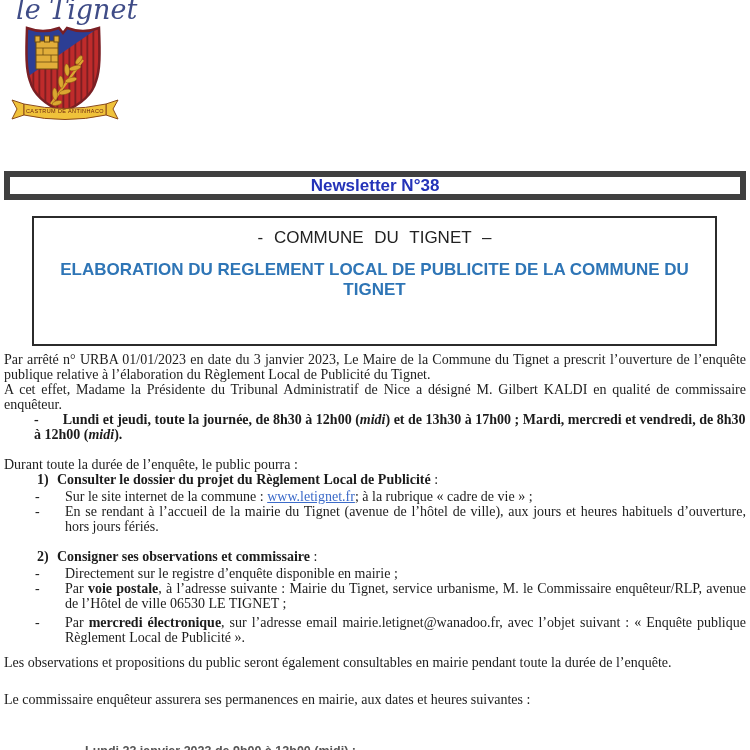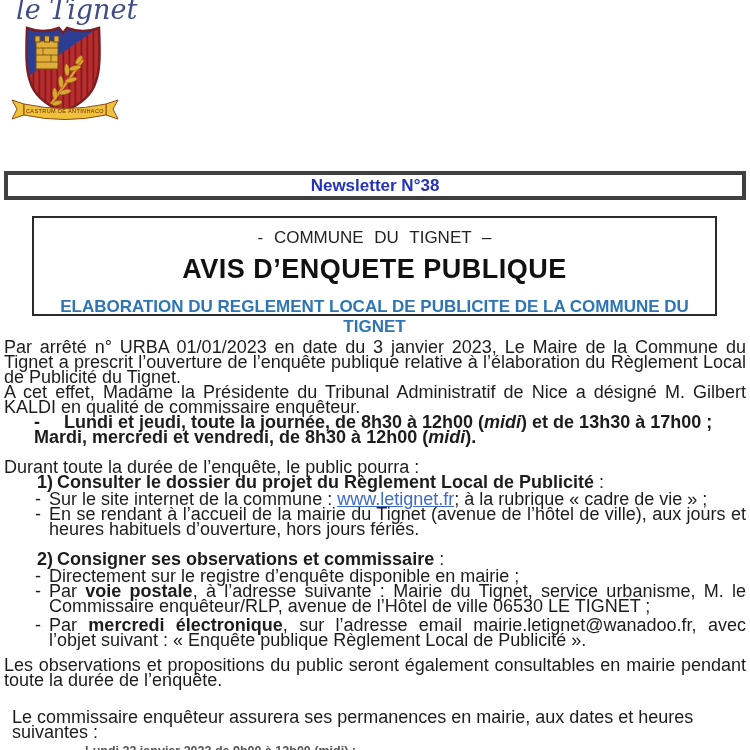--- a/index.html
+++ b/index.html
@@ -18,51 +18,51 @@
     font-size:27px; color:#3f4c87; white-space:nowrap;
   }
   .logo svg { position:absolute; left:0; top:22px; }
 
   
   .dateline { position:absolute; left:463px; top:136px; font-size:13.5px; color:#222; }
 
   
   .newsletter-box {
     position:absolute; left:4px; top:171px; width:742px; height:29px;
-    border:4px solid #404040; display:flex; align-items:center; justify-content:center;
+    border:6px solid #404040; display:flex; align-items:center; justify-content:center;
   }
   .newsletter-box span { font-size:17px; font-weight:bold; color:#2433b8; }
 
   
   .notice-box {
-    position:absolute; left:32px; top:216px; width:685px; height:100px;
+    position:absolute; left:32px; top:216px; width:685px; height:130px;
     border:2px solid #2b2b2b; text-align:center;
   }
   .commune { margin-top:10px; font-size:17px; color:#222; word-spacing:6px; }
   .avis    { margin-top:6px;  font-size:27px; font-weight:bold; color:#111; letter-spacing:0.5px; }
   .subtit  { margin-top:12px;  font-size:17px; font-weight:bold; color:#2e75b6; }
 
   
   .content {
-    position:absolute; left:4px; top:340px; width:742px;
-    font-size:18px; line-height:15px;
+    position:absolute; left:4px; top:352px; width:742px;
+    font-size:14px; line-height:15px;font-family:Liberation Serif, serif;
   }
   .just  { text-align:justify; }
   .sp    { margin-top:15px; }
   .g2    { margin-top:2px; }
   .g3    { margin-top:4px; }
   .sp3   { margin-top:10px; }
-  .sp4   { margin-top:22px;margin-left:8px; }
+  .sp4   { margin-top:22px; }
 
   .hours { padding-left:30px; font-weight:bold; }
   .hours .tab { display:inline-block; width:24px; }
 
   .li { display:flex; padding-left:31px; }
   .li .d { width:14px; flex:none; }
-  .li .t { flex:1; text-align:justify; }
+  .li .t { flex:1; text-align:justify;margin-left:16px; }
 
   .num { display:flex; padding-left:33px; }
   .num .n { width:20px; flex:none; font-weight:bold; }
   .num .t { flex:1; }
 
   .link { color:#3b6ac9; text-decoration:underline; cursor:pointer; }
 
   .clipped {
     position:absolute; left:85px; top:744px; white-space:nowrap;
     font-size:12.5px; font-weight:bold; color:#555;
@@ -127,21 +127,20 @@
     </svg>
   </div>
 
 
   <div class="newsletter-box">
     <span>Newsletter N°38</span>
   </div>
 
   <div class="notice-box">
     <div class="commune">- COMMUNE DU TIGNET –</div>
-    <div class="avis">AVIS D’ENQUETE PUBLIQUE</div>
     <div class="subtit">ELABORATION DU REGLEMENT LOCAL DE PUBLICITE DE LA COMMUNE DU TIGNET</div>
   </div>
 
   <div class="content">
 
     <p class="just">Par arrêté n° URBA 01/01/2023 en date du 3 janvier 2023, Le Maire de la Commune du Tignet a prescrit l’ouverture de l’enquête publique relative à l’élaboration du Règlement Local de Publicité du Tignet.</p>
     <p class="just">A cet effet, Madame la Présidente du Tribunal Administratif de Nice a désigné M. Gilbert KALDI en qualité de commissaire enquêteur.</p>
 
     <div class="hours">
       <span>-</span><span class="tab"></span><span>Lundi et jeudi, toute la journée, de 8h30 à 12h00 (</span><i>midi</i><span>) et de 13h30 à 17h00 ; Mardi, mercredi et vendredi, de 8h30 à 12h00 (</span><i>midi</i><span>).</span>

